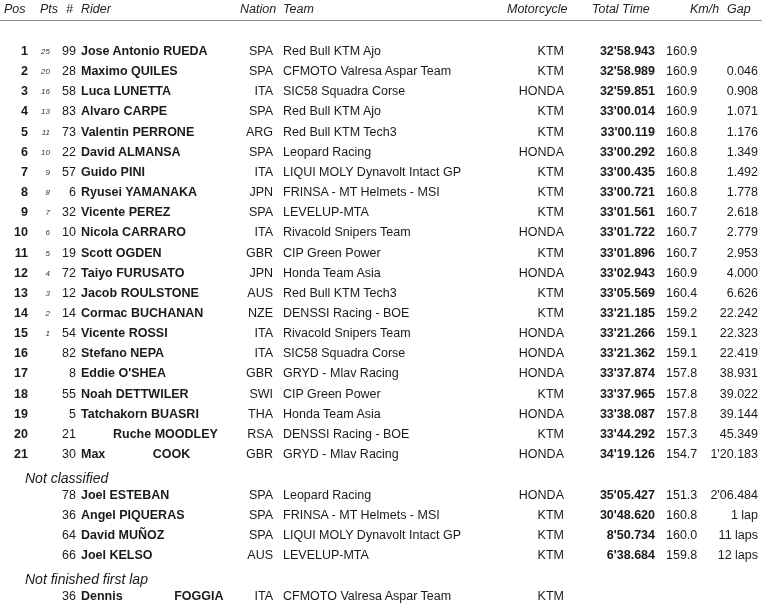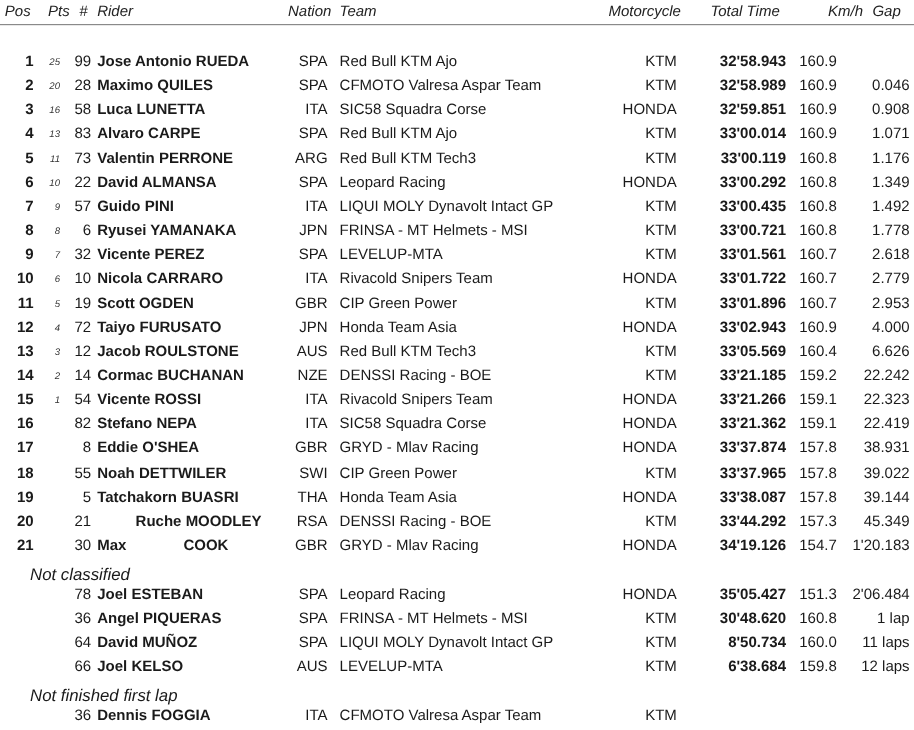--- a/index.html
+++ b/index.html
@@ -365,18 +365,18 @@
     <div class="row" style="top: 587px;">
       <span class="c-pos"></span>
       <span class="c-pts"></span>
       <span class="c-num">36</span>
       <span class="c-nat">ITA</span>
       <span class="c-team">CFMOTO Valresa Aspar Team</span>
       <span class="c-moto">KTM</span>
       <span class="c-time"></span>
       <span class="c-kmh"></span>
       <span class="c-gap"></span>
-      <span class="c-rider"><span style="position: static;">Dennis</span> <span style="position: static;">FOGGIA</span></span>
+      <span class="c-rider"><span style="position: static;">Dennis</span> <span style="position: static; margin-left: 48px;">FOGGIA</span></span>
     </div>
   </div>
 
 <div class="section" id="sec-nc" style="top:470px;">Not classified</div>
 <div class="section" id="sec-nf" style="top:571px;">Not finished first lap</div>
 
 </body></html>

